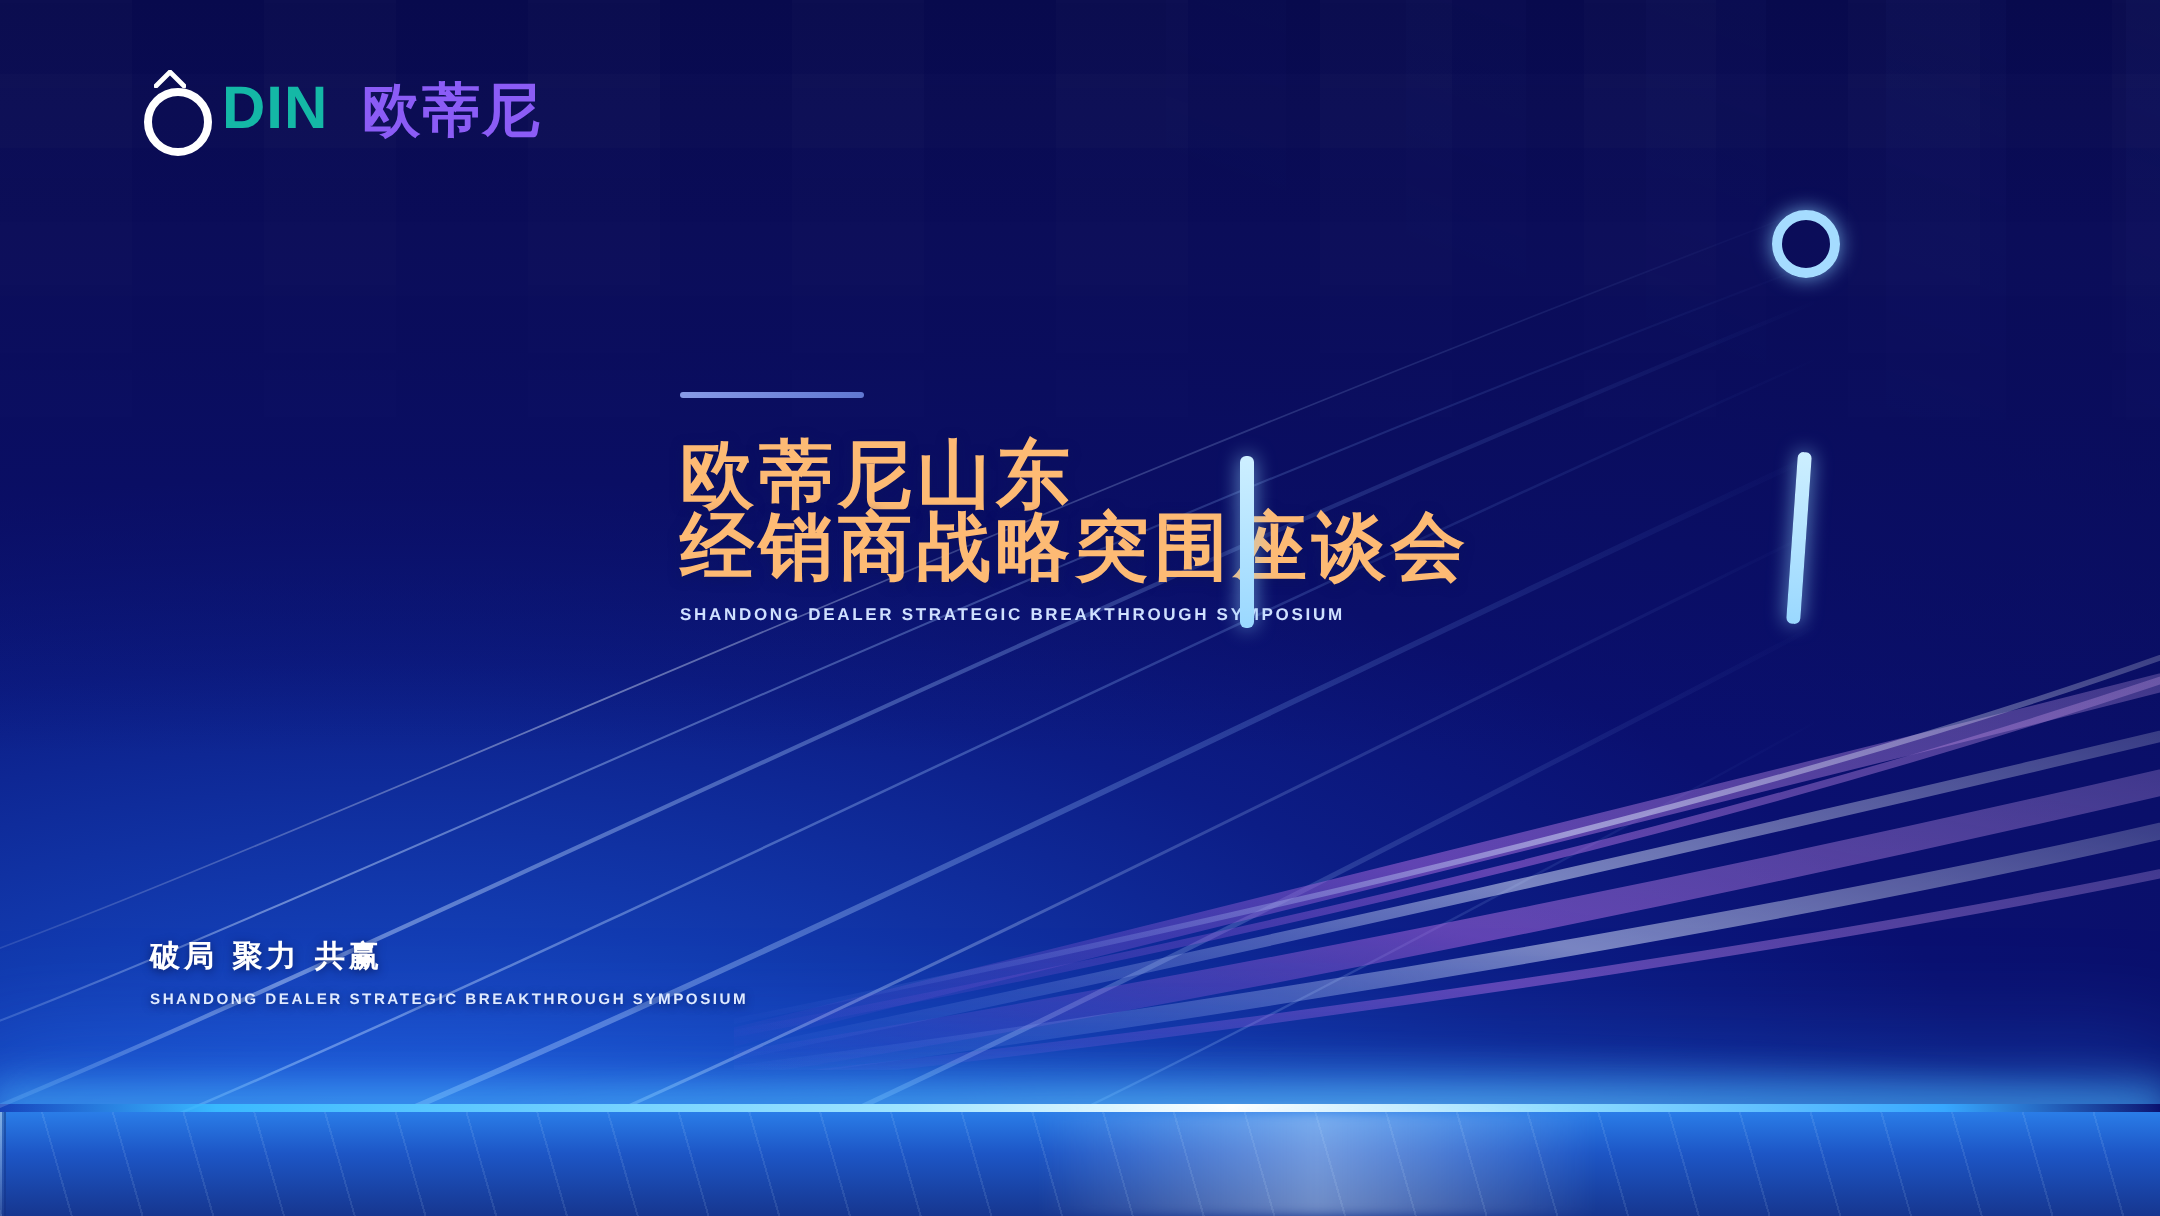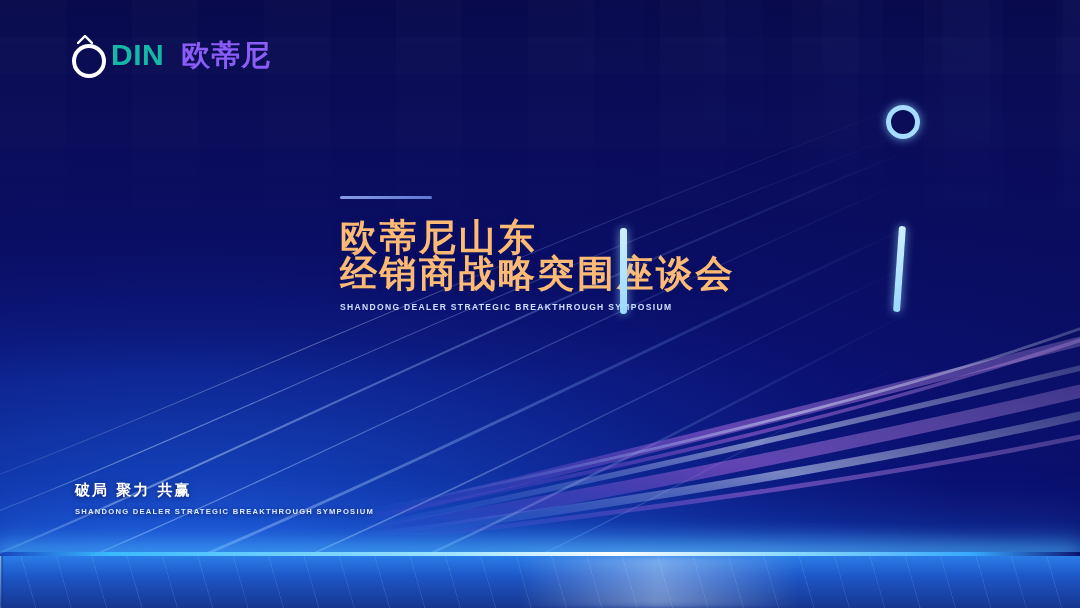--- a/index.html
+++ b/index.html
@@ -125,21 +125,21 @@
   }
   .vbar{
     position:absolute;width:7px;border-radius:3px;
     background:linear-gradient(180deg,#cdefff,#9ad8ff);
     box-shadow:0 0 10px rgba(150,215,255,.7);
   }
   .vbar-l{left:620px;top:228px;height:86px;}
   .vbar-r{left:896px;top:226px;height:86px;transform:rotate(4deg);}
 
   
-  .tagline{position:absolute;left:75px;top:480px;}
+  .tagline{position:absolute;left:75px;top:468px;}
   .tag-cn{
     color:#ffffff;font-size:15px;font-weight:700;letter-spacing:2px;line-height:20px;
     font-family:"DejaVu Sans","Liberation Sans",sans-serif;
     text-shadow:0 1px 5px rgba(8,20,80,.75);
   }
   .tag-en{
     color:#dfeaff;font-size:7.6px;letter-spacing:1.25px;margin-top:7px;font-weight:600;white-space:nowrap;
     text-shadow:0 1px 4px rgba(8,20,80,.7);
   }
 </style>

